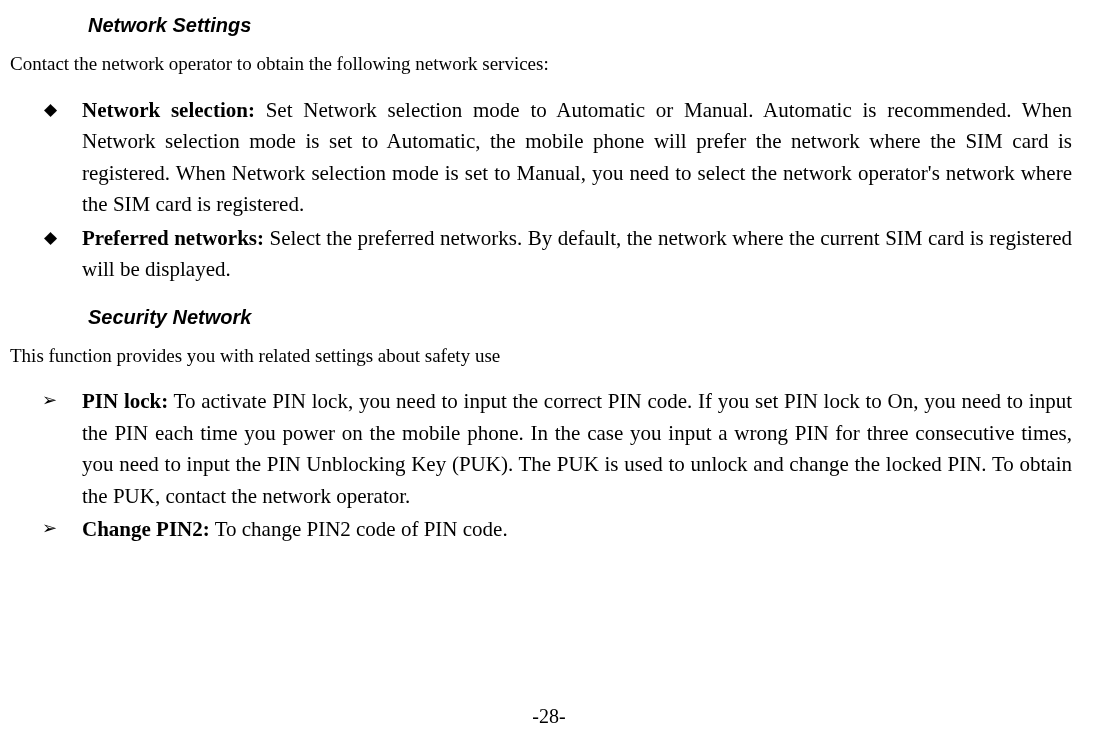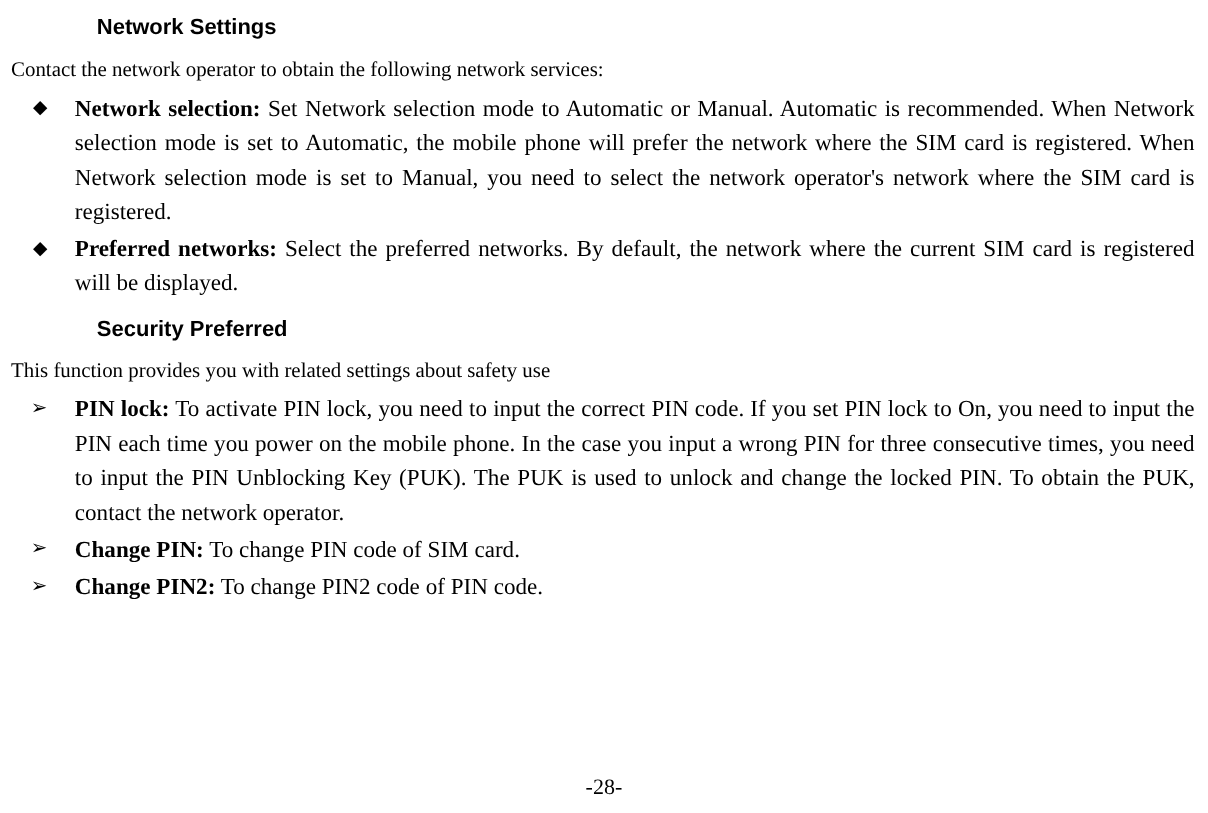--- a/index.html
+++ b/index.html
@@ -18,29 +18,30 @@
       padding: 8px 10px 0 10px;
       position: relative;
     }
     .heading {
       font-family: Arial, Helvetica, sans-serif;
       font-weight: bold;
       font-size: 20px;
       margin-left: 78px;
       margin-bottom: 10px;
       margin-top: 2px;
+      font-style: italic;
     }
     .intro {
       margin-bottom: 4px;
       font-size: 19px;
     }
     ul {
       list-style: none;
       padding: 0;
-      margin: 2px;
+      margin: 16px;
     }
     li {
       position: relative;
       padding-left: 56px;
       margin-bottom: 2px;
       text-align: justify;
     }
     li.diamond::before {
       content: "◆";
       position: absolute;
@@ -77,27 +78,24 @@
 <div class="intro">Contact the network operator to obtain the following network services:</div>
 <ul>
   <li class="diamond">
     <span class="term">Network selection:</span><span> Set Network selection mode to Automatic or Manual. Automatic is recommended. When Network selection mode is set to Automatic, the mobile phone will prefer the network where the SIM card is registered. When Network selection mode is set to Manual, you need to select the network operator's network where the SIM card is registered.</span>
   </li>
   <li class="diamond">
     <span class="term">Preferred networks:</span><span> Select the preferred networks. By default, the network where the current SIM card is registered will be displayed.</span>
   </li>
 </ul>
 
-<div class="heading section2-heading">Security Preferred</div>
+<div class="heading section2-heading">Security Network</div>
 <div class="intro">This function provides you with related settings about safety use</div>
 <ul>
   <li class="arrow">
     <span class="term">PIN lock:</span><span> To activate PIN lock, you need to input the correct PIN code. If you set PIN lock to On, you need to input the PIN each time you power on the mobile phone. In the case you input a wrong PIN for three consecutive times, you need to input the PIN Unblocking Key (PUK). The PUK is used to unlock and change the locked PIN. To obtain the PUK, contact the network operator.</span>
-  </li>
-  <li class="arrow">
-    <span class="term">Change PIN:</span><span> To change PIN code of SIM card.</span>
   </li>
   <li class="arrow">
     <span class="term">Change PIN2:</span><span> To change PIN2 code of PIN code.</span>
   </li>
 </ul>
 
 <div class="page-num">-28-</div>
 
 </body></html>

